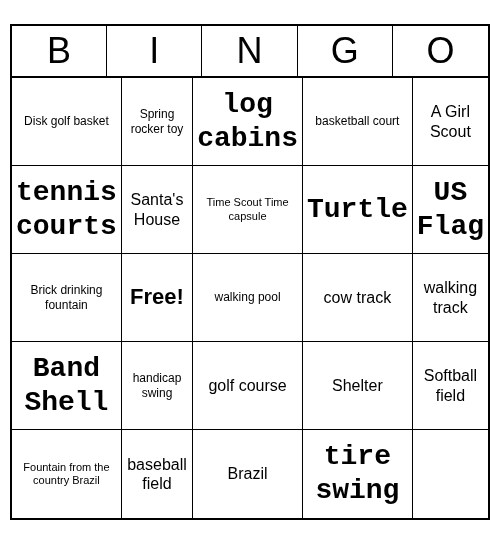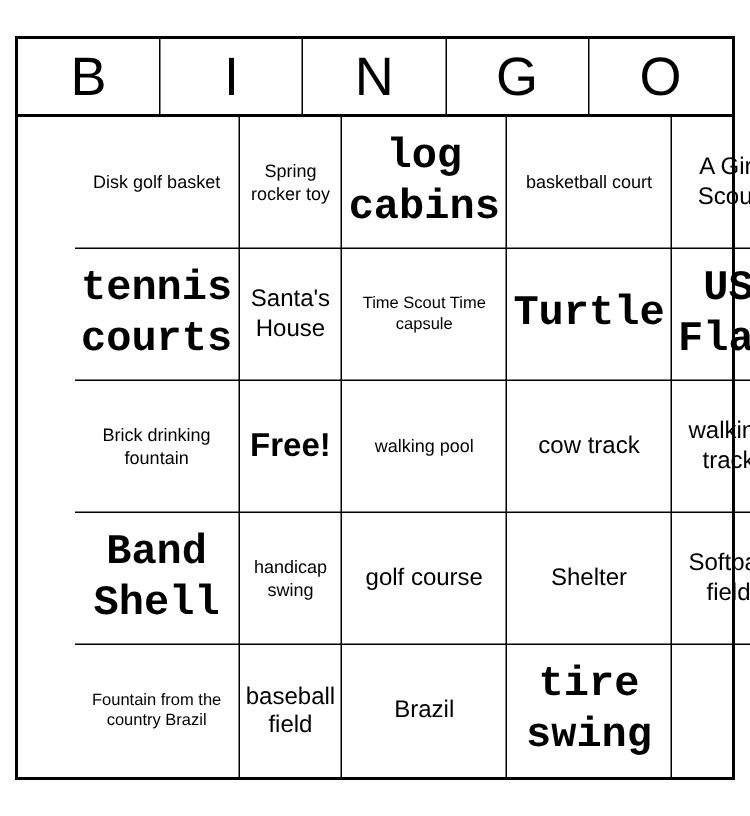--- a/index.html
+++ b/index.html
@@ -39,21 +39,20 @@
     }
 
     .bingo-header-cell:last-child {
       border-right: none;
     }
 
     .bingo-grid {
       display: grid;
       grid-template-columns: repeat(5, 1fr);
       grid-template-rows: repeat(5, 1fr);
-      margin-left: 38px;
     }
 
     .bingo-cell {
       border-right: 1px solid #000;
       border-bottom: 1px solid #000;
       min-height: 88px;
       display: flex;
       align-items: center;
       justify-content: center;
       text-align: center;

